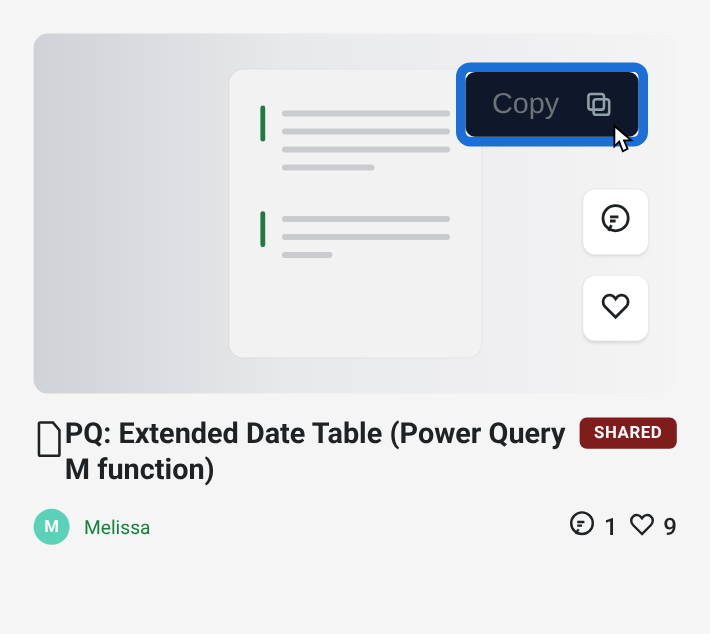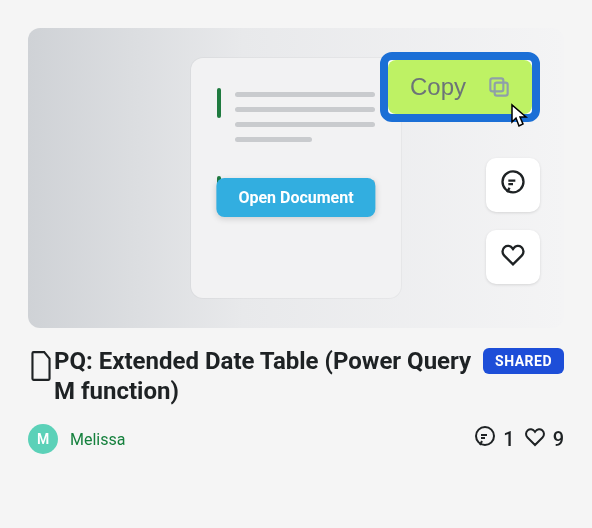--- a/index.html
+++ b/index.html
@@ -72,21 +72,21 @@
     border: 8px solid #1b6fd6;
     border-radius: 12px;
     display: flex;
     align-items: center;
     background: #fff;
     padding: 0;
   }
   .copy-button {
     display: flex;
     align-items: center;
-    background: #bef264;
+    background: #0f172a;
     border: none;
     border-radius: 8px;
     padding: 12px 18px 12px 22px;
     cursor: pointer;
   }
   .copy-label {
     font-size: 24px;
     color: #6c7478;
     margin-right: 18px;
     font-weight: 500;
@@ -132,21 +132,21 @@
   .file-icon { flex: none; padding-top: 4px; }
   .title {
     flex: 1;
     font-size: 24px;
     font-weight: 700;
     color: #1e2224;
     line-height: 1.25;
   }
   .badge {
     flex: none;
-    background: #1d4ed8;
+    background: #7f1d1d;
     color: #fff;
     font-size: 14px;
     font-weight: 700;
     letter-spacing: 0.5px;
     padding: 5px 12px;
     border-radius: 6px;
     margin-top: 2px;
   }
   .footer {
     display: flex;
@@ -220,23 +220,20 @@
         </span>
       </button>
     </div>
 
     <div class="pointer">
       <svg width="30" height="34" viewBox="0 0 30 34">
         <path d="M10 3 L10 20 L14 16 L17 24 L21 22 L18 15 L24 15 Z" fill="#fff" stroke="#000" stroke-width="1.5"></path>
       </svg>
     </div>
 
-    <div class="open-doc">
-      <span>Open Document</span>
-    </div>
 
     <div class="side-buttons">
       <div class="side-btn">
         <span>
           <svg width="28" height="28" viewBox="0 0 24 24" fill="none" stroke="#1e2224" stroke-width="2">
             <circle cx="12" cy="11" r="9"></circle>
             <path d="M7 20 L9 16"></path>
             <line x1="8" y1="10" x2="14" y2="10"></line>
             <line x1="8" y1="13" x2="12" y2="13"></line>
           </svg>

